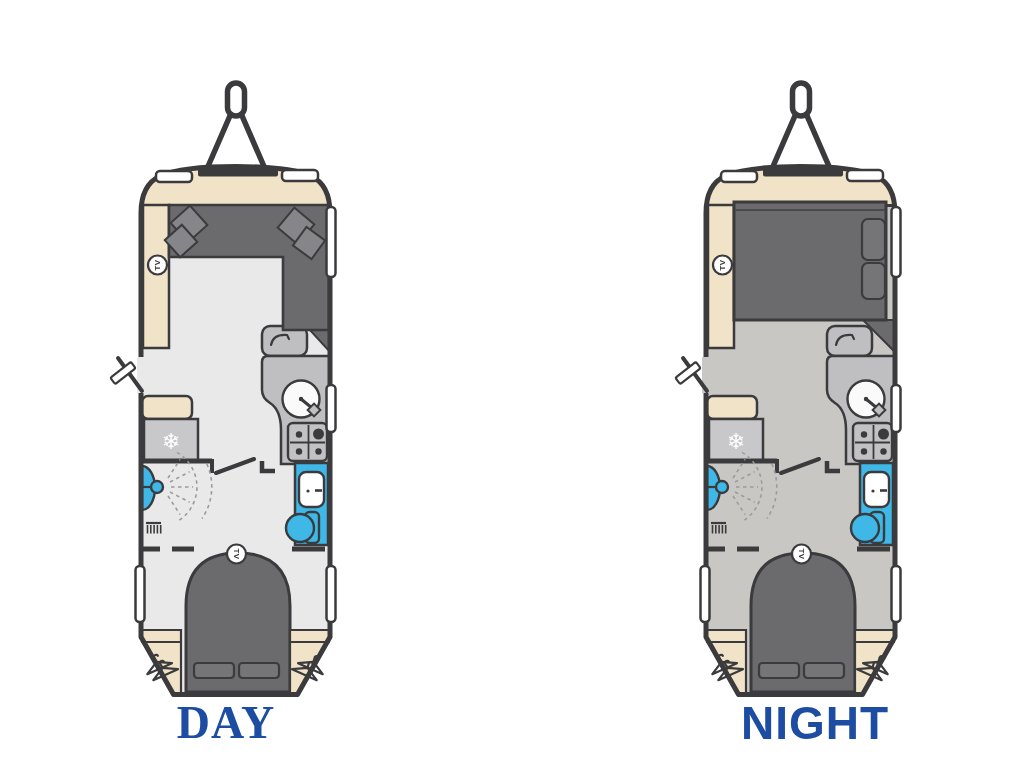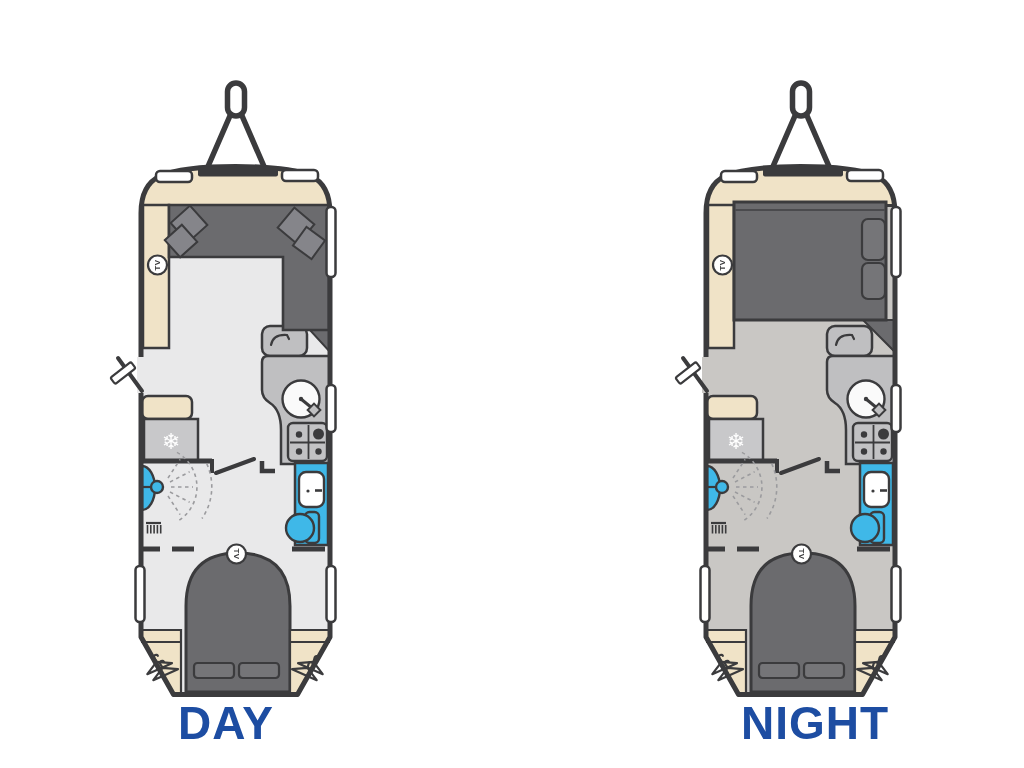--- a/index.html
+++ b/index.html
@@ -10,21 +10,21 @@
   }
   .plan{position:absolute;top:60px;width:300px;height:660px;}
   .plan.day{left:90px;--floor:#e9e9ea;}
   .plan.night{left:655px;--floor:#c9c7c4;}
   .plan-label{
     position:absolute;top:700px;width:300px;
     text-align:center;
     font-size:46px;font-weight:bold;letter-spacing:1px;
     color:#1d4da2;line-height:1;
   }
-  .label-day{left:90px;transform:translateX(-14px);}
+  .label-day{left:90px;transform:translateX(-14px);font-family:Liberation Serif, serif;}
   .label-night{left:655px;transform:translateX(10px);}
   .tv-text{font-family:"Liberation Sans",sans-serif;font-size:8px;font-weight:bold;fill:#3b3b3d;letter-spacing:.5px;}
   .flake{font-family:"DejaVu Sans",sans-serif;font-size:22px;fill:#ffffff;}
 </style>
 </head>
 <body>
 
 <svg class="plan day" viewBox="90 60 300 660" aria-label="">
   <defs>
     <clipPath id="clip-front-band">

